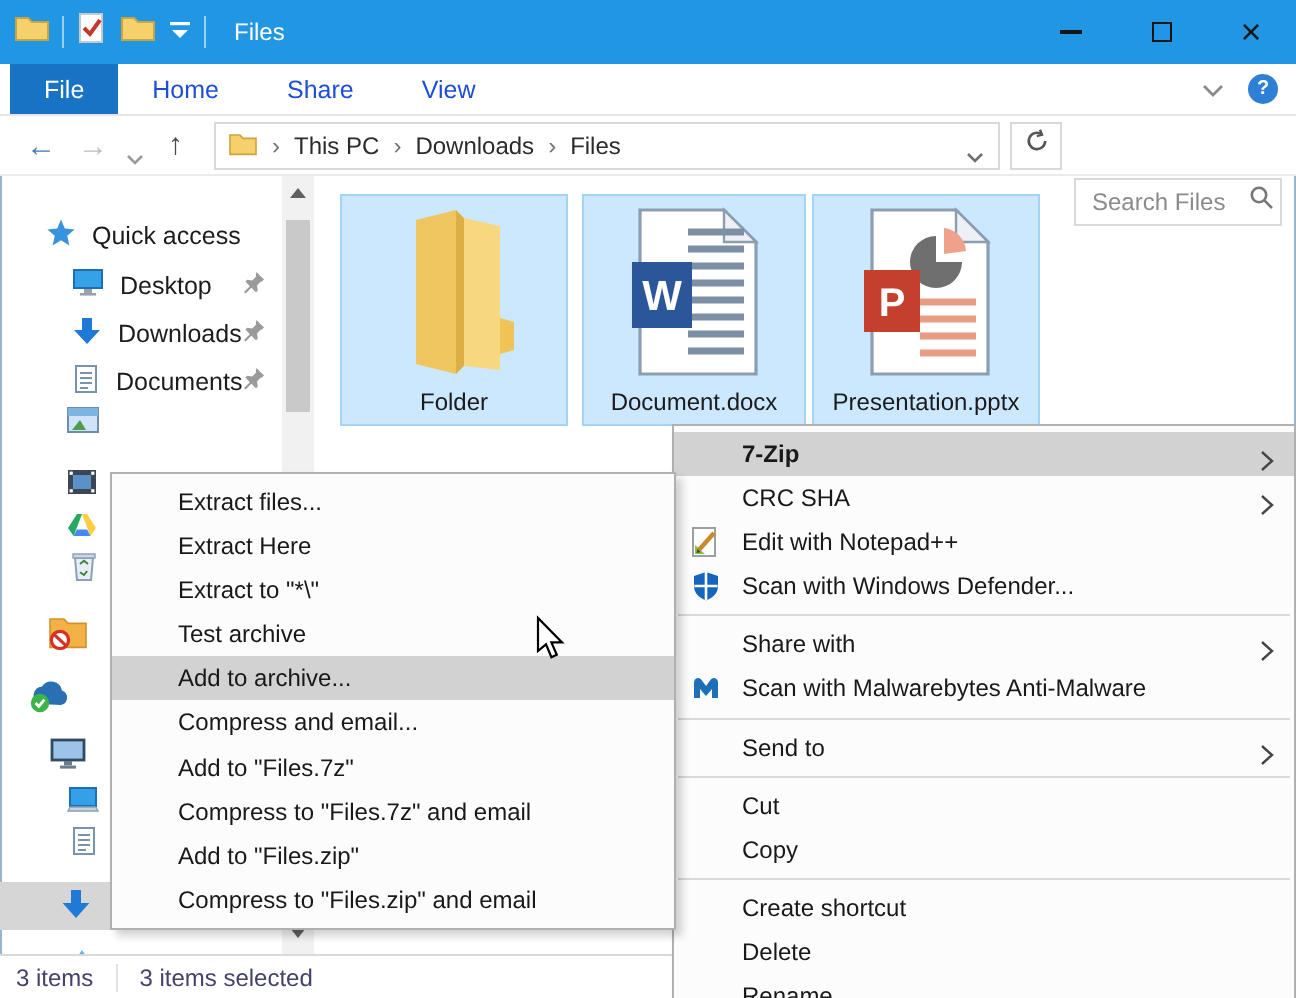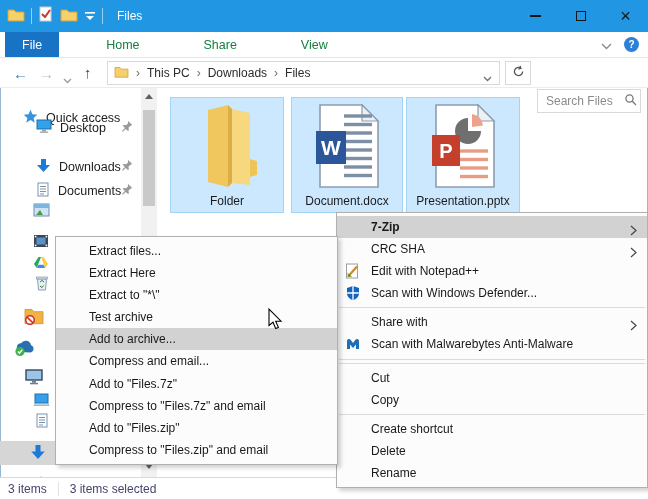--- a/index.html
+++ b/index.html
@@ -14,21 +14,21 @@
   .qat { display:flex; align-items:center; gap:6px; padding-left:7px; }
   .qat .sep { width:1px; height:16px; background:rgba(255,255,255,.55); }
   .tb-title { color:#fff; font-size:12px; margin-left:8px; }
   .win-controls { position:absolute; right:0; top:0; height:32px; display:flex; }
   .win-btn { width:45px; height:32px; display:flex; align-items:center; justify-content:center; color:#151515; }
   .glyph-min { width:11px; height:1.5px; background:#151515; display:block; }
   .glyph-max { width:10px; height:10px; border:1.4px solid #151515; display:block; }
   .glyph-close { font-size:18px; line-height:1; color:#151515; }
   
   .ribbon { position:absolute; top:32px; left:0; right:0; height:26px; background:#fff; border-bottom:1px solid #e4e7ea; display:flex; align-items:stretch; }
-  .tab { padding:0 17px; display:flex; align-items:center; font-size:12.5px; color:#15803d;margin-left:30px; }
+  .tab { padding:0 17px; display:flex; align-items:center; font-size:12.5px; color:#1d4ed8; }
   .tab.active { background:#1873c4; color:#fff; margin-left:5px; }
   .ribbon-right { margin-left:auto; display:flex; align-items:center; gap:12px; padding-right:9px; }
   .help-circle { width:15px; height:15px; border-radius:50%; background:#2e7fd6; color:#fff; font-size:10px; font-weight:bold; display:flex; align-items:center; justify-content:center; }
   
   .addrrow { position:absolute; top:58px; left:0; right:0; height:30px; background:#fff; border-bottom:1px solid #ececec; }
   .nav-glyph { position:absolute; font-size:15px; line-height:1; }
   .addr-box { position:absolute; left:107px; top:3px; width:393px; height:24px; border:1px solid #d9d9d9; display:flex; align-items:center; font-size:12px; color:#2b2b2b; background:#fff; }
   .crumb-chev { color:#707070; font-size:12px; margin:0 7px; }
   .refresh-btn { position:absolute; left:505px; top:3px; width:26px; height:24px; border:1px solid #d9d9d9; display:flex; align-items:center; justify-content:center; background:#fff; }
   .search-box { position:absolute; left:537px; top:3px; width:104px; height:24px; border:1px solid #d9d9d9; display:flex; align-items:center; background:#fff;margin-top:28px; }
@@ -151,21 +151,21 @@
           </svg></span>
     </div>
   </div>
 
   <div class="tree-row" style="top:106px;">
     <span style="margin-left:23px;"><svg width="15" height="15">
           <path d="M7.5 .8 L9.4 5.3 L14.3 5.7 L10.6 8.9 L11.7 13.7 L7.5 11.1 L3.3 13.7 L4.4 8.9 L.7 5.7 L5.6 5.3 Z" fill="#3794dc"></path>
         </svg></span>
     <span class="lbl">Quick access</span>
   </div>
-  <div class="tree-row" style="top:116px;">
+  <div class="tree-row" style="top:131px;">
     <span style="margin-left:36px;"><svg width="16" height="14">
           <rect x="1" y="1" width="14" height="9" fill="#35a1e8" stroke="#1d6fb0" stroke-width="1"></rect>
           <rect x="6" y="10.5" width="4" height="2" fill="#9aa0a6"></rect>
           <rect x="4" y="12.5" width="8" height="1.3" fill="#9aa0a6"></rect>
         </svg></span>
     <span class="lbl">Desktop</span>
     <span class="pin"><svg width="13" height="13">
           <path d="M8.2 1 l3.8 3.8 -1.2 1.1 -.4-.1 -1.9 1.9 .4 2.5 -.9.9 -2.3-2.2 -2.9 2.9 -.8-.8 2.9-2.9 -2.2-2.3 .9-.9 2.5.4 1.9-1.9 -.1-.4 Z" fill="#9a9a9a"></path>
         </svg></span>
   </div>
@@ -342,20 +342,26 @@
             <path d="M1 1 l5 4.5 L1 10" fill="none" stroke="#444" stroke-width="1.2"></path>
           </svg></span>
     </div>
     <div class="mi">
       <span class="ico"><svg width="16" height="16">
             <path d="M2 13 V5 a2 2 0 0 1 3.6-1.2 L8 7 l2.4-3.2 A2 2 0 0 1 14 5 v8 h-3 V8.5 L8 12 L5 8.5 V13 Z" fill="#1d6fb8"></path>
           </svg></span>
       <span>Scan with Malwarebytes Anti-Malware</span>
     </div>
     <div class="mseq"></div>
+    <div class="mi">
+      <span>Send to</span>
+      <span class="sub"><svg width="7" height="11">
+            <path d="M1 1 l5 4.5 L1 10" fill="none" stroke="#444" stroke-width="1.2"></path>
+          </svg></span>
+    </div>
     <div class="mseq"></div>
     <div class="mi"><span>Cut</span></div>
     <div class="mi"><span>Copy</span></div>
     <div class="mseq"></div>
     <div class="mi"><span>Create shortcut</span></div>
     <div class="mi"><span>Delete</span></div>
     <div class="mi"><span>Rename</span></div>
   </div>
 
   <div class="menu menu7">

